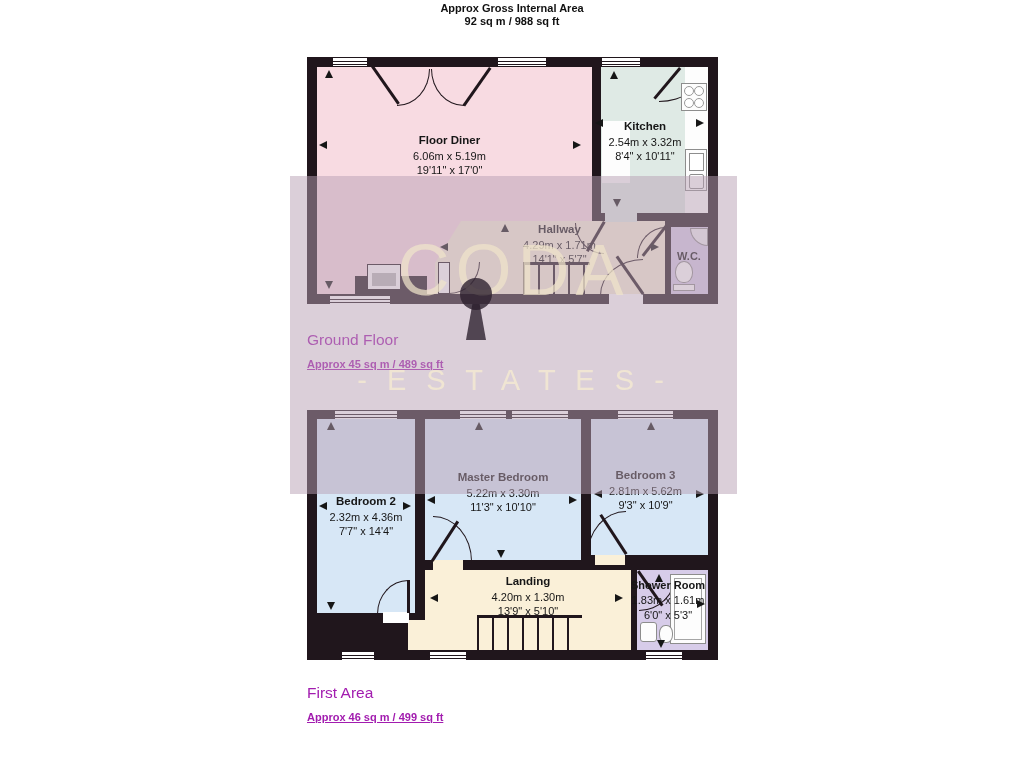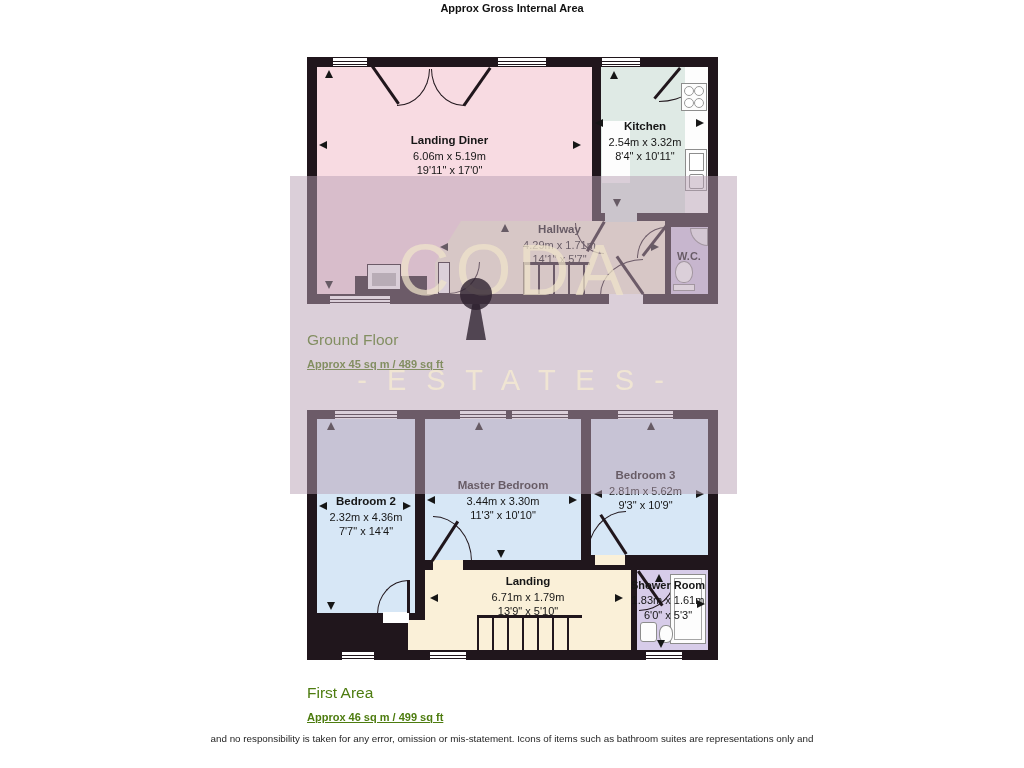--- a/index.html
+++ b/index.html
@@ -2,21 +2,21 @@
 <html><head>
 <meta charset="utf-8">
 <style>
   html,body{margin:0;padding:0;background:#fff;}
   .stage{position:relative;width:1024px;height:768px;background:#ffffff;
          font-family:"Liberation Sans",sans-serif;overflow:hidden;}
   .abs{position:absolute;}
   
   .hdr{position:absolute;left:0;top:2px;width:1024px;text-align:center;
        font-size:11px;font-weight:700;color:#101010;line-height:12.5px;z-index:2;}
-  .caption{position:absolute;z-index:2;color:#4d7c0f;}
+  .caption{position:absolute;z-index:2;color:#a21caf;}
   .caption .t{font-size:15.5px;font-weight:400;line-height:17px;}
   .caption .a{font-size:11px;font-weight:700;margin-top:10px;text-decoration:underline;}
   .foot{position:absolute;left:0;top:733px;width:1024px;text-align:center;
         font-size:9.8px;color:#262626;line-height:11.5px;z-index:2;}
   
   .plan{position:absolute;background:#20161c;z-index:1;}
   .room{position:absolute;}
   .wall{position:absolute;background:#20161c;z-index:2;}
   .rl{position:absolute;text-align:center;color:#161616;font-size:11.5px;
       font-weight:700;line-height:1.35;z-index:4;}
@@ -59,20 +59,21 @@
              font-size:29px;font-weight:400;letter-spacing:6px;
              color:rgba(243,233,209,0.85);}
 </style>
 </head>
 <body>
 
 <div class="stage">
 
   <div class="hdr">
     <div>Approx Gross Internal Area</div>
+    <div>92 sq m / 988 sq ft</div>
   </div>
 
   <div class="plan" style="left:307px;top:57px;width:411px;height:247px;">
 
     <div class="room" style="left:10px;top:10px;width:275px;height:227px;background:#f8dbe2;"></div>
     <div class="room" style="left:294px;top:10px;width:107px;height:146px;background:#dfeae5;"></div>
     <div class="room" style="left:128px;top:164px;width:230px;height:73px;background:#f7eed8;clip-path:polygon(0 42px,26px 0,100% 0,100% 100%,0 100%);"></div>
     <div class="room" style="left:364px;top:170px;width:37px;height:67px;background:#d7cce9;"></div>
 
     <div class="winh" style="left:26px;top:0;width:34px;"></div>
@@ -132,21 +133,21 @@
     <div class="ar d" style="left:18px;top:224px;"></div>
     <div class="ar u" style="left:303px;top:14px;"></div>
     <div class="ar l" style="left:288px;top:62px;"></div>
     <div class="ar r" style="left:389px;top:62px;"></div>
     <div class="ar d" style="left:306px;top:142px;"></div>
     <div class="ar l" style="left:133px;top:186px;"></div>
     <div class="ar r" style="left:344px;top:186px;"></div>
     <div class="ar u" style="left:194px;top:167px;"></div>
 
     <div class="rl" style="left:40px;top:76px;width:205px;">
-      <div>Landing Diner</div>
+      <div>Floor Diner</div>
       <div class="d">6.06m x 5.19m</div>
       <div class="d">19'11" x 17'0"</div>
     </div>
     <div class="rl" style="left:288px;top:62px;width:100px;">
       <div>Kitchen</div>
       <div class="d">2.54m x 3.32m</div>
       <div class="d">8'4" x 10'11"</div>
     </div>
     <div class="rl" style="left:155px;top:165px;width:195px;">
       <div>Hallway</div>
@@ -219,33 +220,33 @@
     <div class="ar r" style="left:308px;top:184px;"></div>
     <div class="ar u" style="left:348px;top:164px;"></div>
     <div class="ar r" style="left:390px;top:190px;"></div>
     <div class="ar d" style="left:350px;top:230px;"></div>
 
     <div class="rl" style="left:8px;top:84px;width:102px;">
       <div>Bedroom 2</div>
       <div class="d">2.32m x 4.36m</div>
       <div class="d">7'7" x 14'4"</div>
     </div>
-    <div class="rl" style="left:118px;top:60px;width:156px;margin-top:8px;">
+    <div class="rl" style="left:118px;top:60px;width:156px;">
       <div>Master Bedroom</div>
-      <div class="d">3.44m x 3.30m</div>
+      <div class="d">5.22m x 3.30m</div>
       <div class="d">11'3" x 10'10"</div>
     </div>
     <div class="rl" style="left:284px;top:58px;width:109px;">
       <div>Bedroom 3</div>
       <div class="d">2.81m x 5.62m</div>
       <div class="d">9'3" x 10'9"</div>
     </div>
     <div class="rl" style="left:128px;top:164px;width:186px;">
       <div>Landing</div>
-      <div class="d">6.71m x 1.79m</div>
+      <div class="d">4.20m x 1.30m</div>
       <div class="d">13'9" x 5'10"</div>
     </div>
     <div class="rl" style="left:324px;top:168px;width:74px;font-size:11px;">
       <div>Shower Room</div>
       <div class="d">1.83m x 1.61m</div>
       <div class="d">6'0" x 5'3"</div>
     </div>
   </div>
 
   <div class="caption" style="left:307px;top:684px;">
@@ -254,16 +255,15 @@
   </div>
 
   <div class="wmband">
     <div class="wmbrand">CODA</div>
     <div class="kh-circle"></div>
     <div class="kh-stem"></div>
     <div class="wmestates">- E S T A T E S -</div>
   </div>
 
   <div class="foot">
-    <div>and no responsibility is taken for any error, omission or mis-statement. Icons of items such as bathroom suites are representations only and</div>
   </div>
 
 </div>
 
 </body></html>

